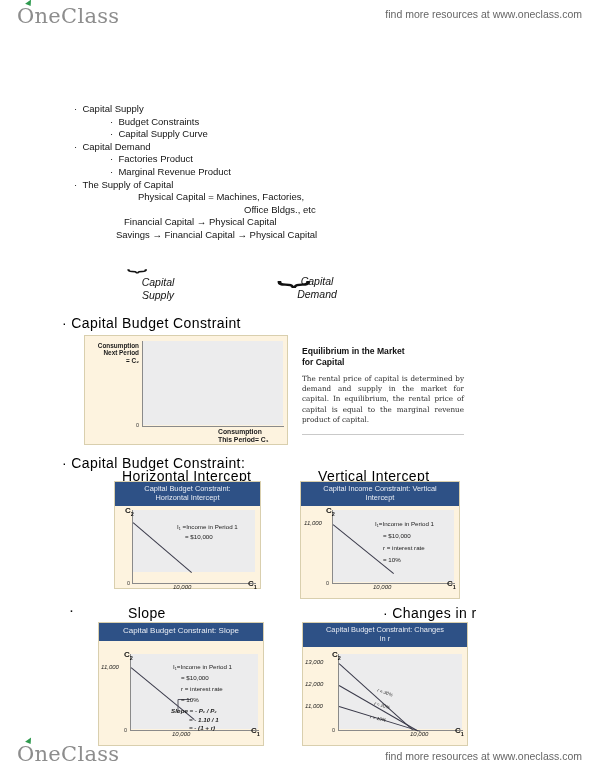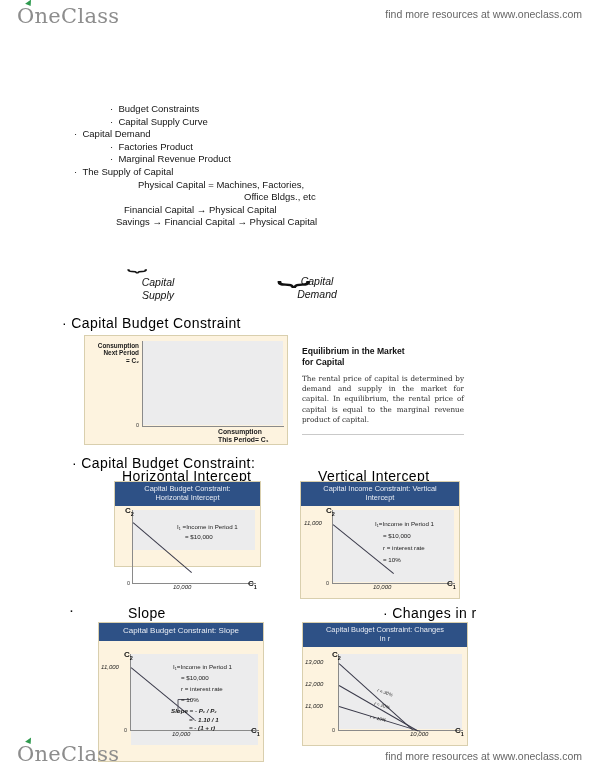--- a/index.html
+++ b/index.html
@@ -81,21 +81,21 @@
   
   .heading{
     position:absolute;
     font-size:14px;
     font-weight:normal;
     color:#000;
     letter-spacing:.4px;
     white-space:nowrap;
   }
   .h-cbc{left:62px;top:315px;}
-  .h-cbc2{left:72px;top:455px;}
+  .h-cbc2{left:62px;top:455px;}
   .h-horiz{left:122px;top:468px;}
   .h-vert{left:318px;top:468px;}
   .h-slope{left:128px;top:605px;}
   .h-changes{left:383px;top:605px;}
   .dot-left{position:absolute;left:70px;top:605px;font-size:10.5px;font-weight:bold;}
 
   
   .slide{
     position:absolute;
     background:#fdf3df;
@@ -161,20 +161,21 @@
 
 <div class="page">
 
   <div class="brand brand-top">
     <span class="leaf"></span>
     <span>OneClass</span>
   </div>
   <div class="resources res-top">find more resources at www.oneclass.com</div>
 
   <div class="notes">
+    <div class="ind1 bullet">Capital Supply</div>
     <div class="ind2 bullet">Budget Constraints</div>
     <div class="ind2 bullet">Capital Supply Curve</div>
     <div class="ind1 bullet">Capital Demand</div>
     <div class="ind2 bullet">Factories Product</div>
     <div class="ind2 bullet">Marginal Revenue Product</div>
     <div class="ind1 bullet">The Supply of Capital</div>
     <div class="ind3">Physical Capital = Machines, Factories,</div>
     <div class="ind5" style="margin-left:176px">Office Bldgs., etc</div>
     <div class="ind4">Financial Capital → Physical Capital</div>
     <div class="ind4" style="margin-left:48px">Savings → Financial Capital → Physical Capital</div>
@@ -215,21 +216,21 @@
       <span>for Capital</span>
     </h4>
     <p>The rental price of capital is determined by demand and supply in the market for capital. In equilibrium, the rental price of capital is equal to the marginal revenue product of capital.</p>
     <div class="rule"></div>
   </div>
 
   <div class="heading h-cbc2">· Capital Budget Constraint:</div>
   <div class="heading h-horiz">Horizontal Intercept</div>
   <div class="heading h-vert">Vertical Intercept</div>
 
-  <div class="slide" style="left:114px;top:481px;width:147px;height:86px;">
+  <div class="slide" style="left:114px;top:481px;width:147px;height:108px;">
     <div class="slide-bar">
       <span>Capital Budget Constraint:</span><br>
       <span>Horizontal Intercept</span>
     </div>
     <div class="plot" style="left:18px;top:28px;right:5px;bottom:16px;"></div>
     <div class="axis-y" style="left:17px;top:28px;height:74px;"></div>
     <div class="axis-x" style="left:17px;top:101px;right:4px;"></div>
     <div class="line" style="left:18px;top:40px;width:77px;transform:rotate(40.5deg);"></div>
     <div class="axname" style="left:10px;top:24px;">C<sub>2</sub></div>
     <div class="axname" style="left:133px;top:97px;">C<sub>1</sub></div>
@@ -256,21 +257,21 @@
     <div class="lbl" style="left:74px;top:38px;">I₁=Income in Period 1</div>
     <div class="lbl" style="left:82px;top:50px;">= $10,000</div>
     <div class="lbl" style="left:82px;top:62px;">r = interest rate</div>
     <div class="lbl" style="left:82px;top:74px;">= 10%</div>
   </div>
 
   <div class="dot-left">·</div>
   <div class="heading h-slope">Slope</div>
   <div class="heading h-changes">· Changes in r</div>
 
-  <div class="slide" style="left:98px;top:622px;width:166px;height:140px;">
+  <div class="slide" style="left:98px;top:622px;width:166px;height:124px;">
     <div class="slide-bar" style="font-size:8px;padding:4px 4px 5px 4px;">Capital Budget Constraint:  Slope</div>
     <div class="plot" style="left:32px;top:31px;right:5px;bottom:16px;"></div>
     <div class="axis-y" style="left:31px;top:31px;height:77px;"></div>
     <div class="axis-x" style="left:31px;top:107px;right:4px;"></div>
     <div class="line" style="left:32px;top:44px;width:82px;transform:rotate(39.5deg);"></div>
 
     <div class="line" style="left:79px;top:76px;width:13px;height:1px;background:#55555f;transform:none;"></div>
     <div class="line" style="left:79px;top:76px;width:13px;height:1px;background:#55555f;transform:rotate(90deg);transform-origin:left center;"></div>
     <div class="axname" style="left:25px;top:27px;">C<sub>2</sub></div>
     <div class="axname" style="left:152px;top:103px;">C<sub>1</sub></div>

